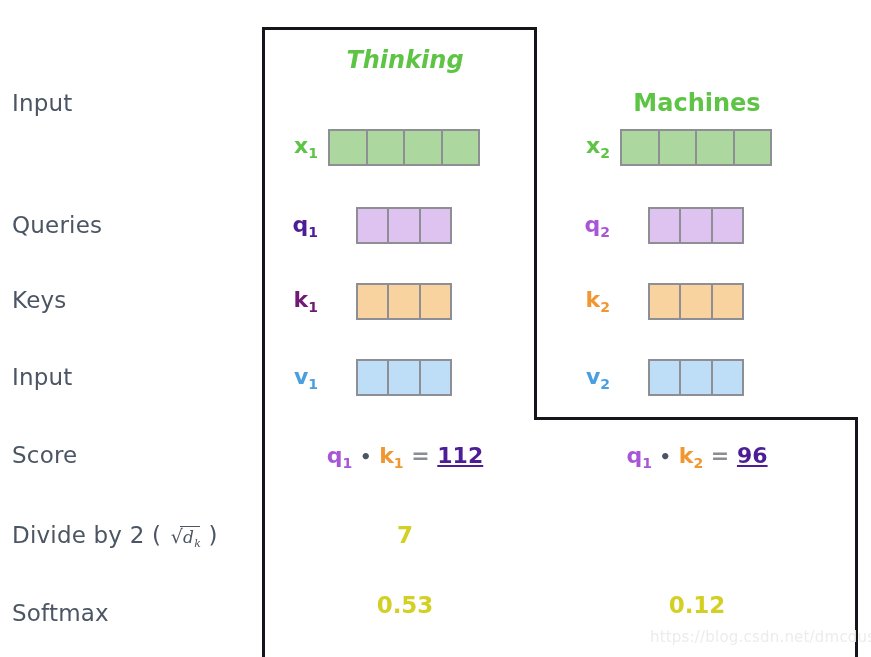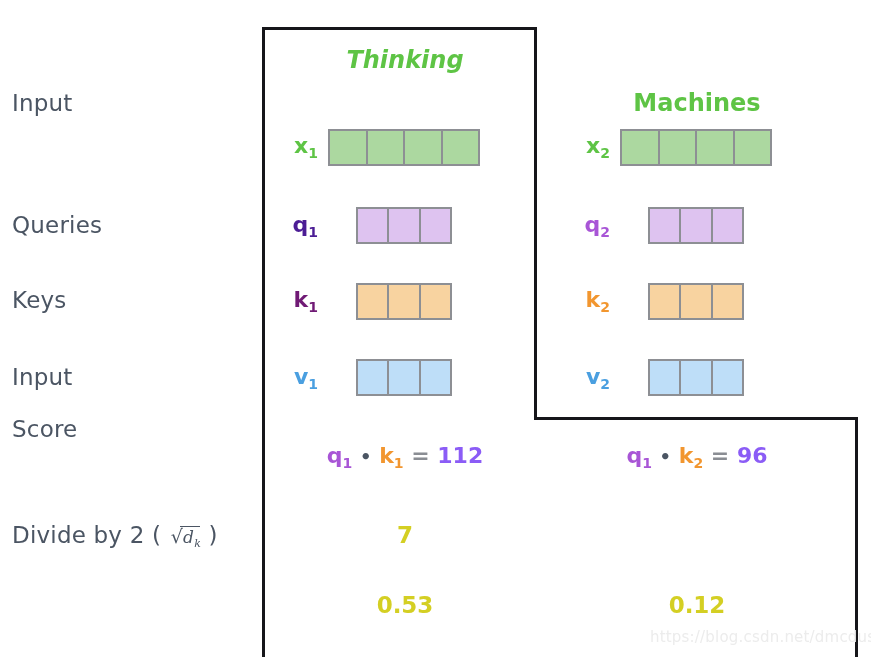--- a/index.html
+++ b/index.html
@@ -101,21 +101,21 @@
     font-size: 22px;
     font-weight: bold;
     white-space: nowrap;
     text-align: center;
   }
   .expr sub { font-size: 14px; }
   .expr .tok-q { color: #a855d6; }
   .expr .tok-k { color: #f2962f; }
   .expr .tok-dot { color: #4b5563; font-size: 18px; }
   .expr .tok-eq { color: #8a8d93; }
-  .expr .tok-num { color: #8b5cf6; }
+  .expr .tok-num { color: #4c1d95; text-decoration: underline; }
 
   .scalar {
     position: absolute;
     font-size: 23px;
     font-weight: bold;
     color: #d4cf23;
     text-align: center;
     white-space: nowrap;
   }
 
@@ -145,31 +145,32 @@
 
   <div class="row-label" style="top:46px;margin-top:44px;">Input</div>
 
 
   <div class="row-label" style="top:212px;">Queries</div>
 
   <div class="row-label" style="top:287px;">Keys</div>
 
   <div class="row-label" style="top:364px;">Input</div>
 
-  <div class="row-label" style="top:416px;">Score</div>
+  <div class="row-label" style="top:442px;">Score</div>
 
   <div class="row-label" style="top:522px;">
     <span>Divide by 2 (</span>
     <span class="sqrt">
       <span class="radical">√</span><span>d</span><sub>k</sub>
       <span class="bar"></span>
     </span>
     <span>)</span>
   </div>
 
+  <div class="row-label" style="top:600px;">Softmax</div>
 
   <div class="word-header" style="left:300px; top:46px; width:210px;font-style:italic;">Thinking</div>
 
   <div class="word-header" style="left:592px; top:46px; width:210px;margin-top:43px;">Machines</div>
 
   <div class="vec-label" style="left:272px; top:133px; width:46px; color:#5ec445;">
     <span>x</span><sub>1</sub>
   </div>
   <div class="vec-box" style="left:328px; top:129px; width:152px; height:37px;">
     <div class="cell" style="background:#ACD8A0;"></div>

